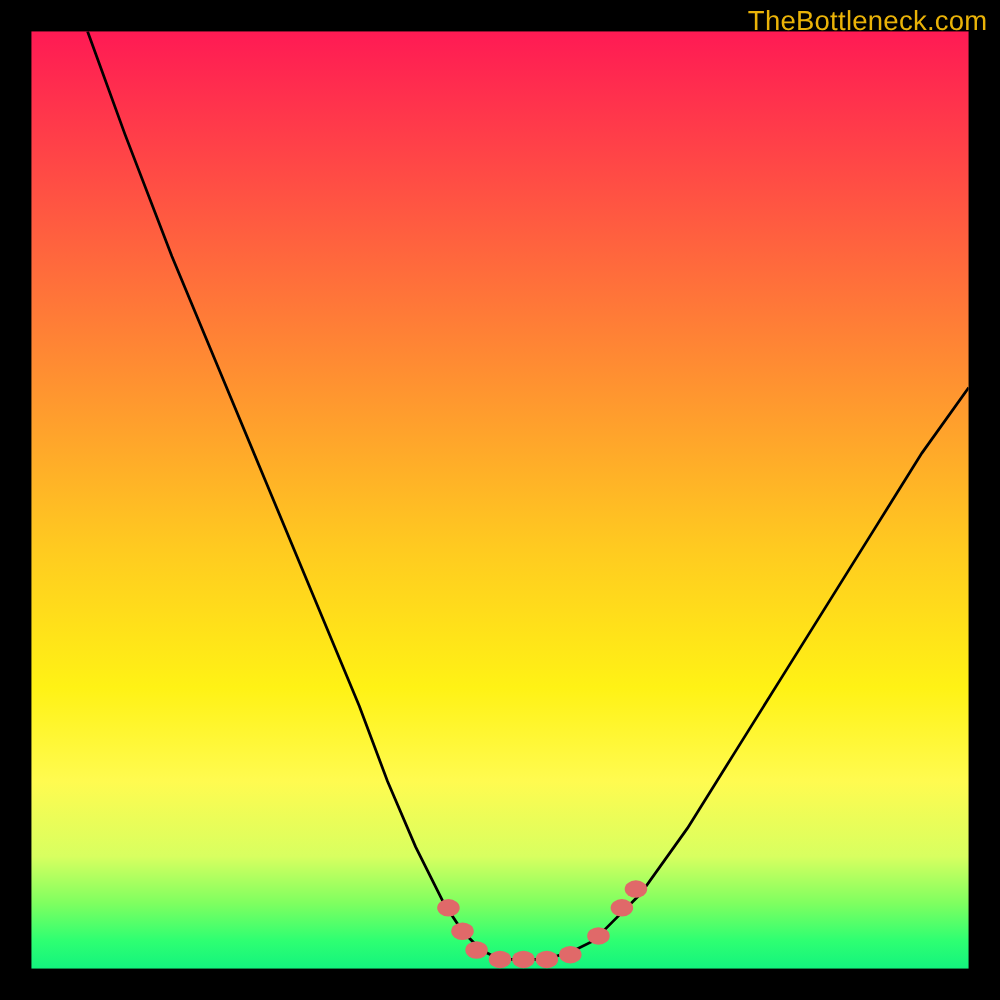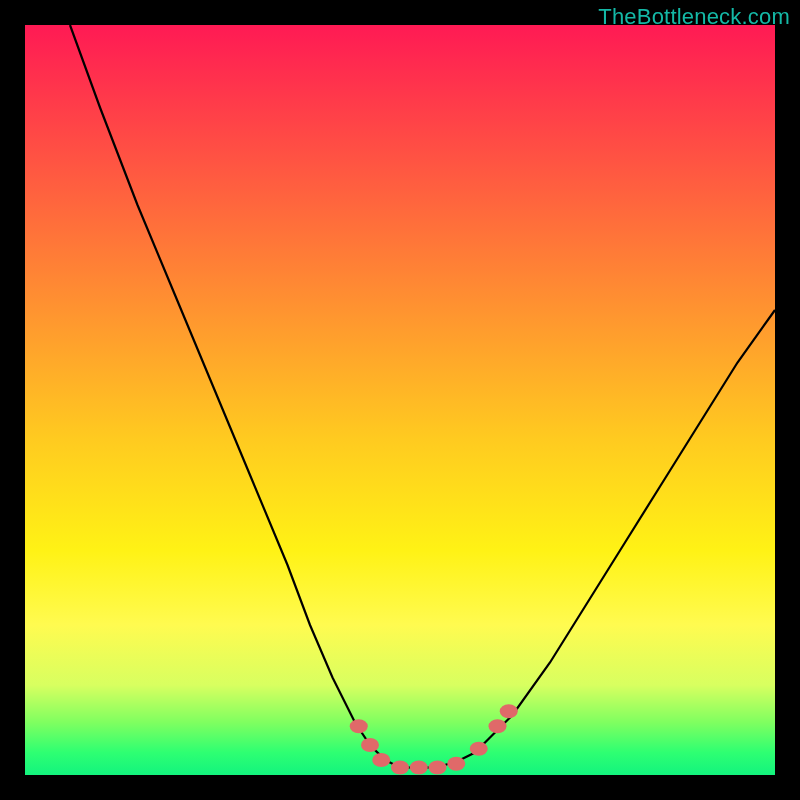--- a/index.html
+++ b/index.html
@@ -45,21 +45,21 @@
       #d8ff60 88%,
       #7fff60 93%,
       #2eff72 97%,
       #13f37e 100%
     );
   }
   .watermark {
     position: absolute;
     top: 4px;
     right: 10px;
-    color: #14b8a6;
+    color: #eab308;
     font-size: 22px;
     font-weight: 500;
     letter-spacing: 0.2px;
     user-select: none;
   }
   svg.curve {
     position: absolute;
     left: 0;
     top: 0;
     width: 750px;

